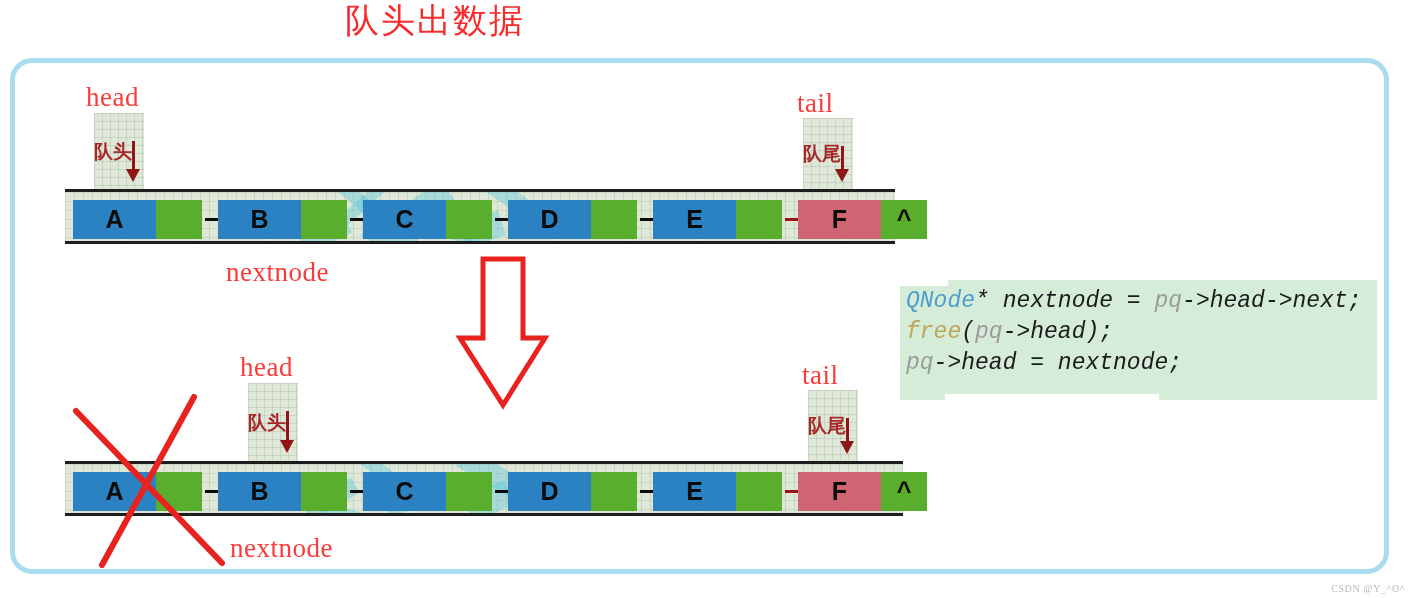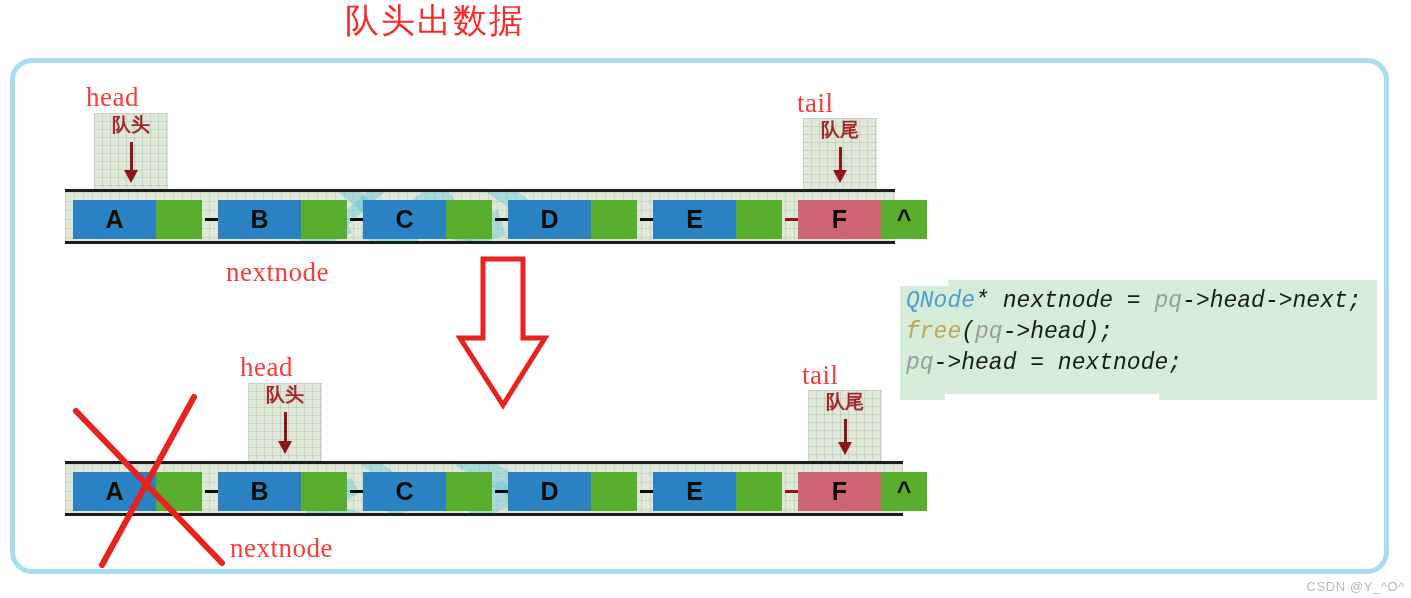--- a/index.html
+++ b/index.html
@@ -95,28 +95,28 @@
     width: 0; height: 0;
     border-top: 7px solid transparent;
     border-bottom: 7px solid transparent;
     border-left: 13px solid #0b0b0b;
   }
   .arrow.red-arrow::after { border-left-color: #b01414; }
 
   
   .callout {
     position: absolute;
-    width: 74px;
+    width: 50px;
     background-color: #dfe8d8;
     background-image:
       linear-gradient(to right, rgba(120,150,120,.22) 1px, transparent 1px),
       linear-gradient(to bottom, rgba(120,150,120,.22) 1px, transparent 1px);
     background-size: 8px 8px, 8px 8px;
     display: flex;
-    flex-direction: column;
+    flex-direction: row;
     align-items: center;
     padding-top: 2px;
     box-sizing: border-box;
   }
   .callout-cn {
     font-family: "Liberation Sans", sans-serif;
     font-size: 19px;
     font-weight: bold;
     color: #a52727;
     line-height: 1.1;
@@ -191,22 +191,22 @@
   .code-notch {
     position: absolute;
     background: #ffffff;
   }
 
   
   #csdn-watermark {
     position: absolute;
     right: 6px;
     bottom: 4px;
-    font-family: Liberation Sans, sans-serif;
-    font-size: 13px;
+    font-family: Liberation Serif, serif;
+    font-size: 10px;
     color: #b9b9b9;
     letter-spacing: .6px;
     white-space: nowrap;
   }
 </style>
 </head>
 <body>
 
 <div id="diagram-title">队头出数据</div>
 

